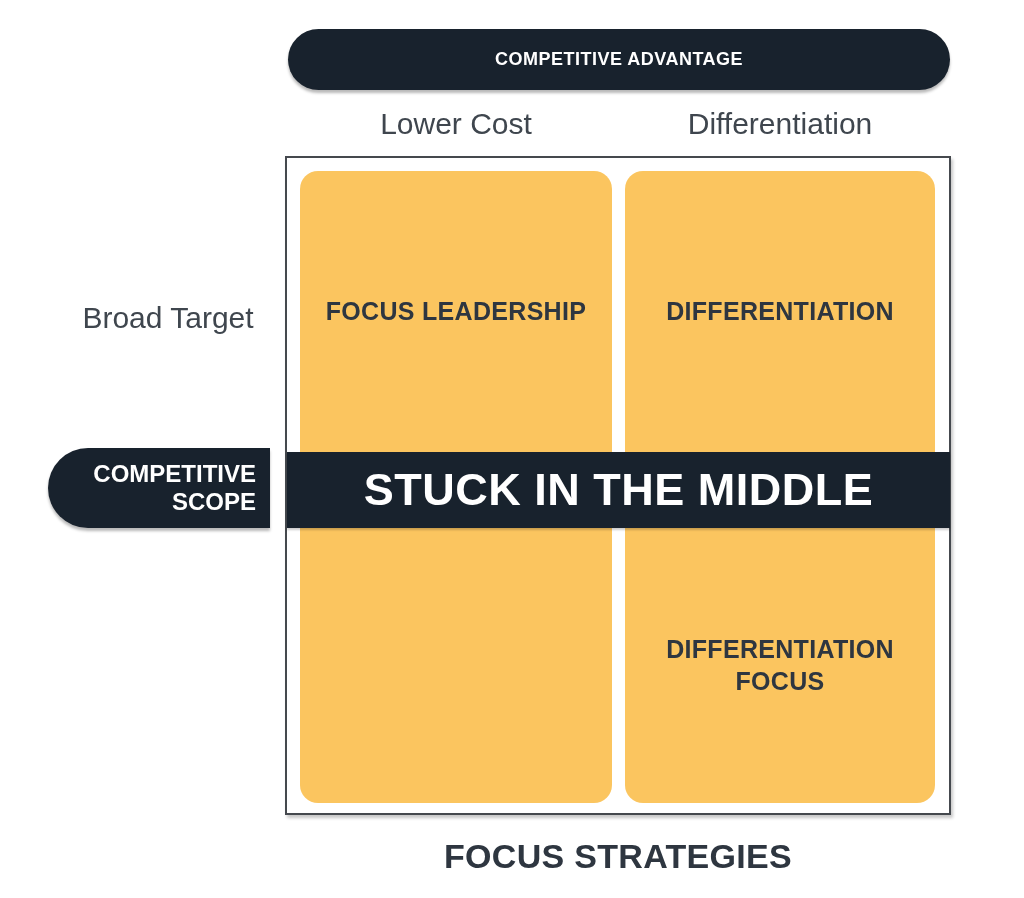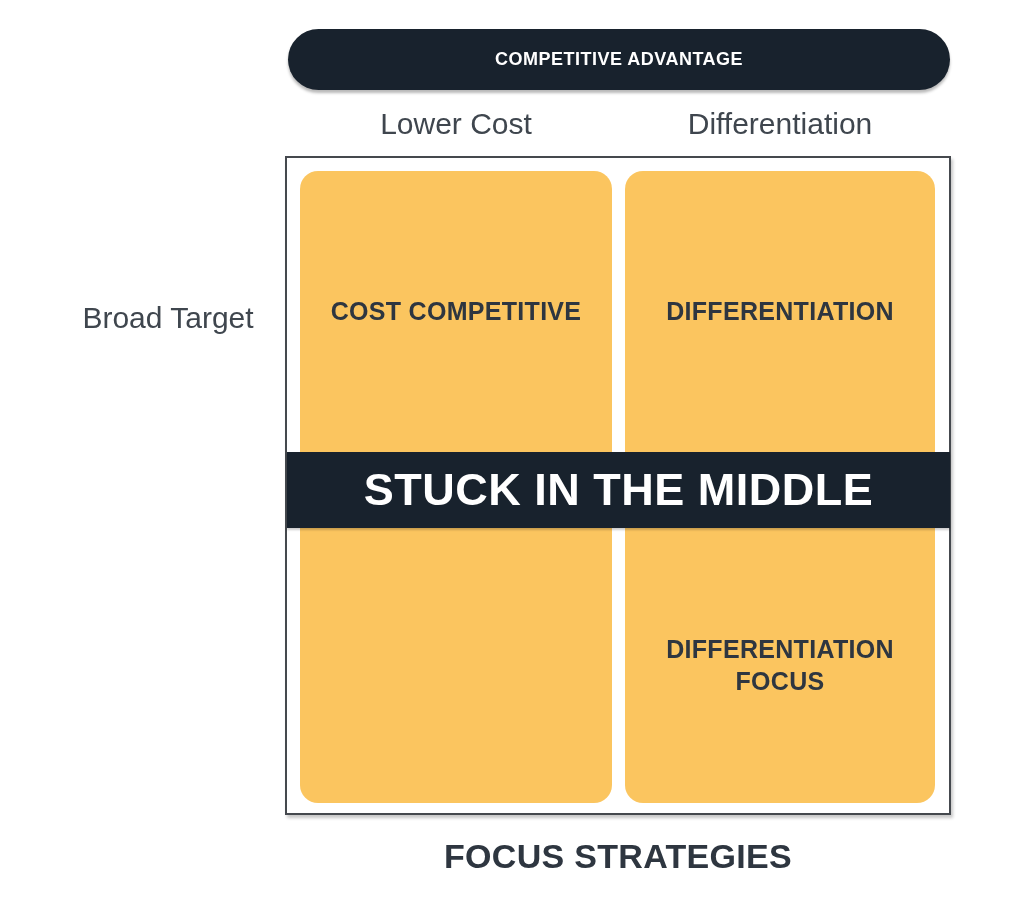--- a/index.html
+++ b/index.html
@@ -154,25 +154,29 @@
   <div class="axis-label col-lower-cost">Lower Cost</div>
   <div class="axis-label col-differentiation">Differentiation</div>
 
   <div class="axis-label row-broad">Broad Target</div>
 
   <div class="matrix"></div>
 
   <div class="strategy-col left"></div>
   <div class="strategy-col right"></div>
 
-  <div class="quadrant q-top q-left">COST COMPETITIVE</div>
+  <div class="quadrant q-top q-left">FOCUS LEADERSHIP</div>
   <div class="quadrant q-top q-right">DIFFERENTIATION</div>
   <div class="quadrant q-bottom q-right">DIFFERENTIATION
 FOCUS</div>
 
   <div class="band">
     <span>STUCK IN THE MIDDLE</span>
   </div>
 
+  <div class="scope-tab">
+    <span>COMPETITIVE
+SCOPE</span>
+  </div>
 
   <div class="footer-caption">FOCUS STRATEGIES</div>
 
 </div>
 
 </body></html>

